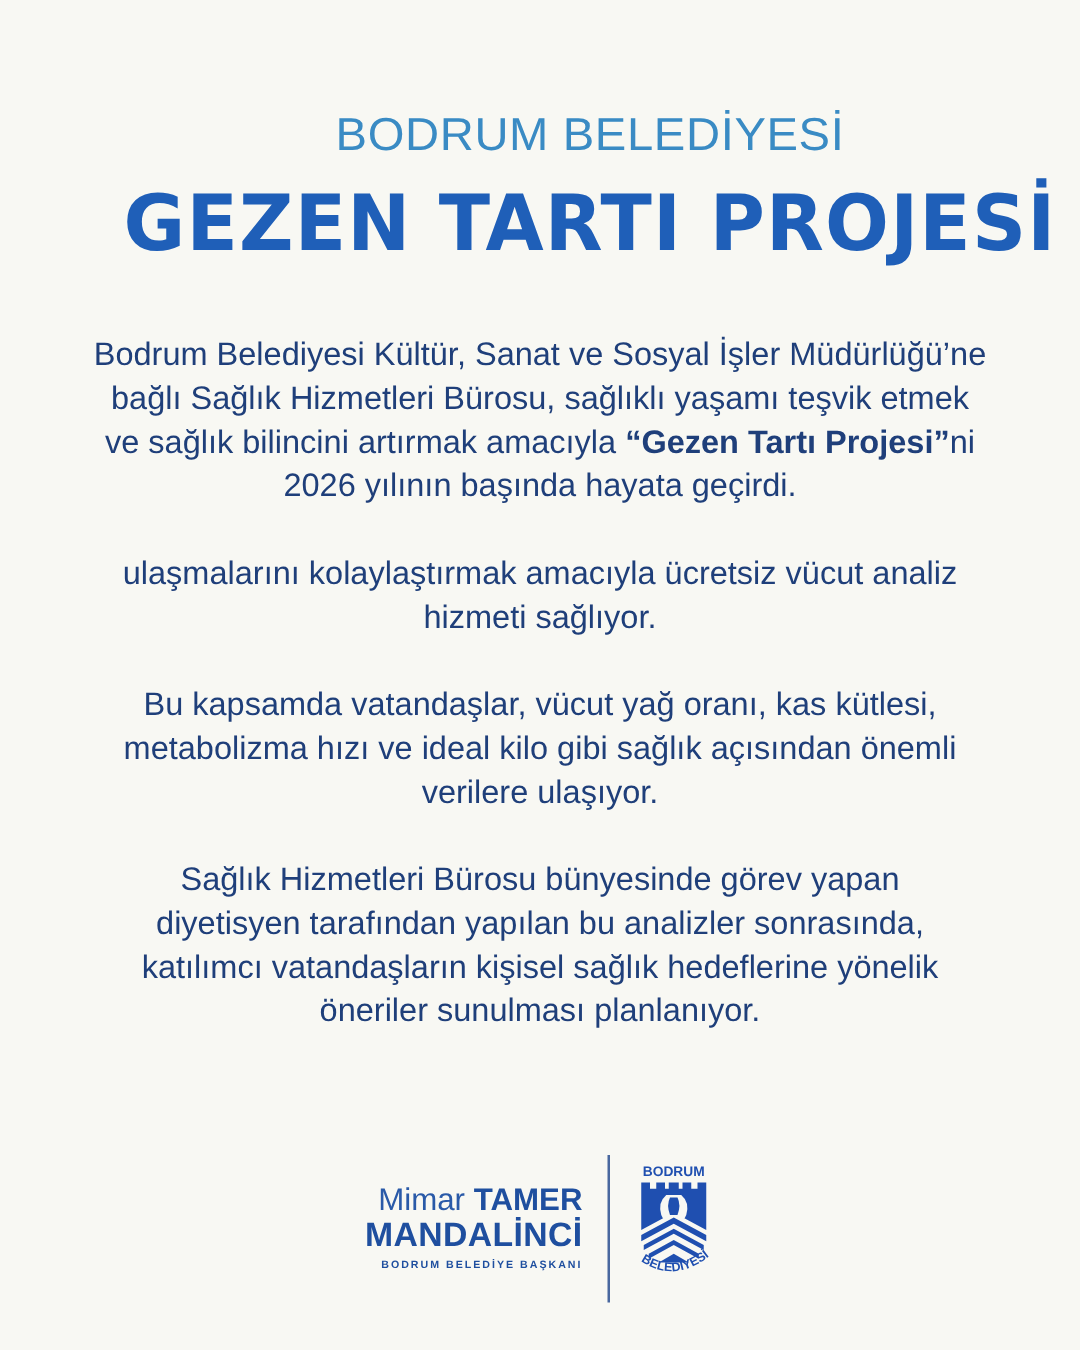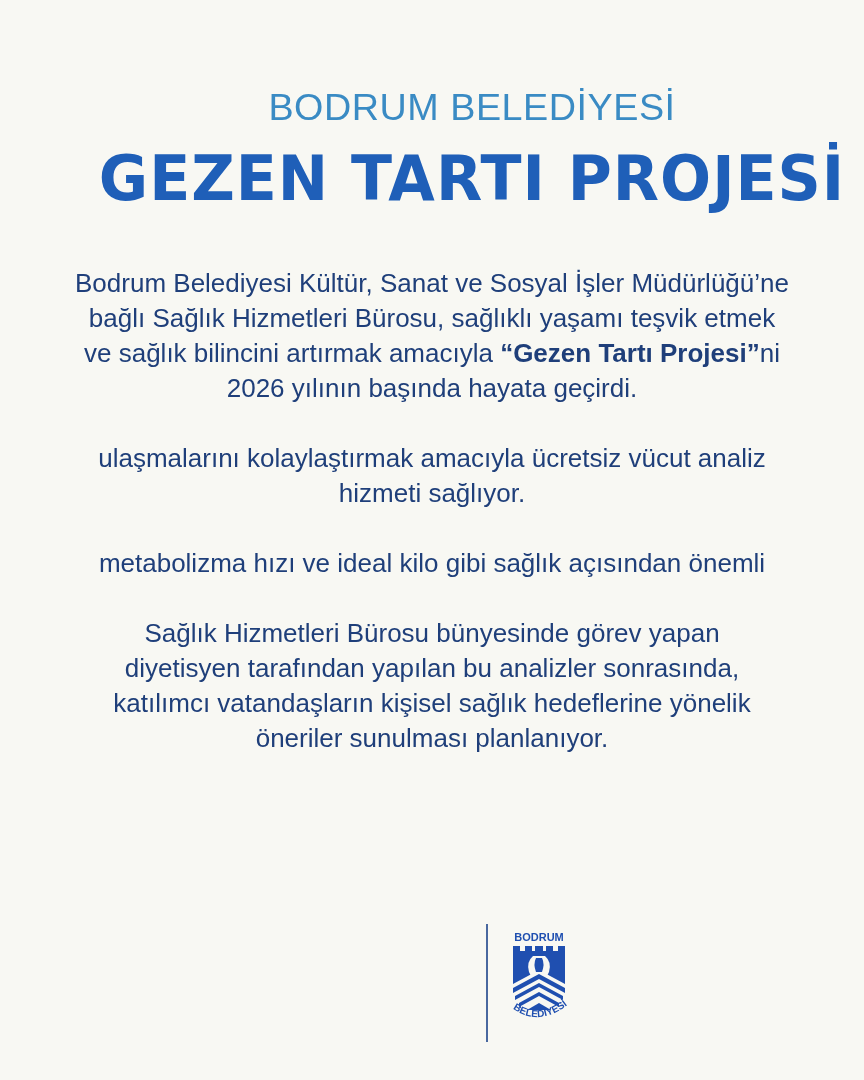--- a/index.html
+++ b/index.html
@@ -56,31 +56,38 @@
     <span class="line">Bodrum Belediyesi Kültür, Sanat ve Sosyal İşler Müdürlüğü’ne</span>
     <span class="line">bağlı Sağlık Hizmetleri Bürosu, sağlıklı yaşamı teşvik etmek</span>
     <span class="line"><span>ve sağlık bilincini artırmak amacıyla </span><span class="bold">“Gezen Tartı Projesi”</span><span>ni</span></span>
     <span class="line">2026 yılının başında hayata geçirdi.</span>
   </p>
   <p class="para">
     <span class="line">ulaşmalarını kolaylaştırmak amacıyla ücretsiz vücut analiz</span>
     <span class="line">hizmeti sağlıyor.</span>
   </p>
   <p class="para">
+    <span class="line">Bu kapsamda vatandaşlar, vücut yağ oranı, kas kütlesi,</span>
     <span class="line">metabolizma hızı ve ideal kilo gibi sağlık açısından önemli</span>
+    <span class="line">verilere ulaşıyor.</span>
   </p>
   <p class="para">
     <span class="line">Sağlık Hizmetleri Bürosu bünyesinde görev yapan</span>
     <span class="line">diyetisyen tarafından yapılan bu analizler sonrasında,</span>
     <span class="line">katılımcı vatandaşların kişisel sağlık hedeflerine yönelik</span>
     <span class="line">öneriler sunulması planlanıyor.</span>
   </p>
 </div>
 
 <div class="footer">
+  <div class="sig">
+    <div class="l1"><span class="mimar">Mimar</span> <span class="tamer">TAMER</span></div>
+    <div class="l2">MANDALİNCİ</div>
+    <div class="l3">BODRUM BELEDİYE BAŞKANI</div>
+  </div>
   <div class="divider"></div>
   <div class="logo">
     <svg width="72" height="100" viewBox="0 0 72 100">
       <defs>
         <path id="arcPath" d="M6,76 Q36,100 68,72" fill="none"></path>
       </defs>
       <text id="logoTop" x="36" y="11" text-anchor="middle" font-family="Liberation Sans, sans-serif" font-weight="bold" font-size="11" fill="#1f4fb0">BODRUM</text>
 
       <path d="M10,16 h7 v5 h5 v-5 h7 v5 h3 v-5 h8 v5 h3 v-5 h7 v5 h5 v-5 h7 v38 l-26,-14 l-26,14 z" fill="#1f4fb0"></path>
 

